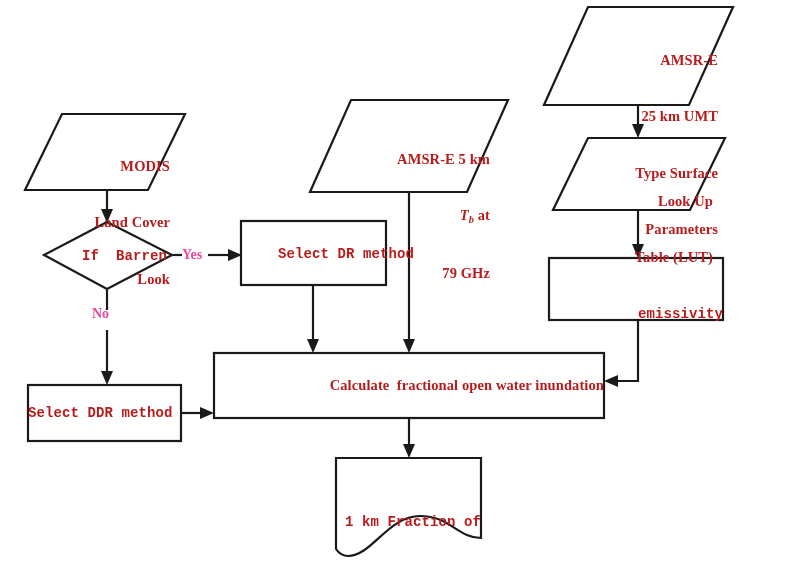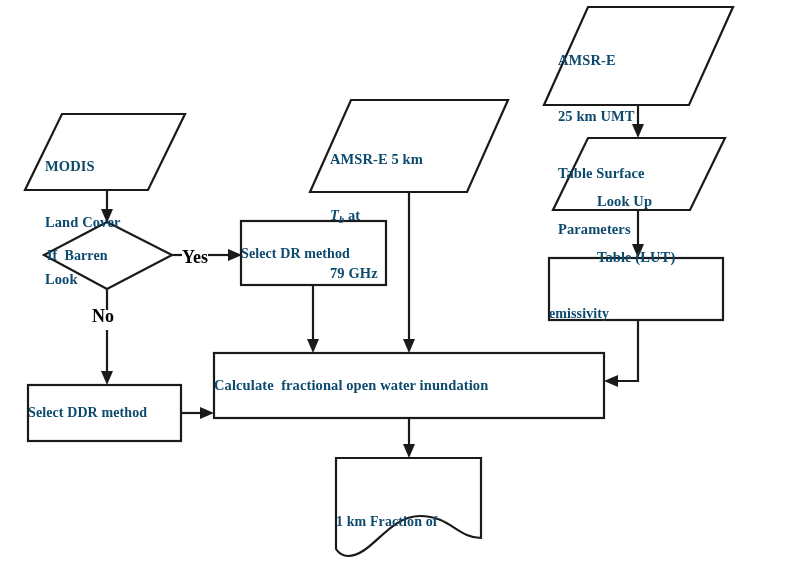--- a/index.html
+++ b/index.html
@@ -40,37 +40,37 @@
     stroke-width: 2.2;
     fill: none;
     stroke-linecap: butt;
   }
   .arrowhead {
     fill: #1a1a1a;
     stroke: none;
   }
   .node-text {
     position: absolute;
-    text-align: left;
+    text-align: right;
     font-family: "Liberation Serif", "DejaVu Serif", serif;
     font-weight: bold;
-    color: #0c4a6e;
+    color: #b91c1c;
     line-height: 1.30;
     letter-spacing: 0.1px;
     white-space: pre;
     pointer-events: none;
   }
   .t15 { font-size: 14.5px; }
-  .t14 { font-size: 14px; }
+  .t14 { font-size: 14px; font-family: Liberation Mono, monospace; }
   .edge-label {
     position: absolute;
     font-family: "Liberation Serif", "DejaVu Serif", serif;
     font-weight: bold;
-    font-size: 18px;
-    color: #000000;
+    font-size: 14px;
+    color: #ec4899;
     white-space: pre;
   }
   .sub { font-size: 0.72em; vertical-align: -0.28em; }
   .ital { font-style: italic; }
 </style>
 </head>
 <body>
 
 <div id="canvas">
 
@@ -139,25 +139,25 @@
 
   <div class="node-text t15" style="left:330px; top:112px; width:160px;">
     <div>AMSR-E 5 km</div>
     <div><span class="ital">T</span><span class="sub ital">b</span><span> at</span></div>
     <div>79 GHz</div>
   </div>
 
   <div class="node-text t15" style="left:558px; top:13px; width:160px;">
     <div>AMSR-E</div>
     <div>25 km UMT</div>
-    <div>Table Surface</div>
+    <div>Type Surface</div>
     <div>Parameters</div>
   </div>
 
-  <div class="node-text t15" style="left:597px; top:154px; width:148px;">
+  <div class="node-text t15" style="left:565px; top:154px; width:148px;">
     <div>Look Up</div>
     <div>Table (LUT)</div>
   </div>
 
   <div class="node-text t14" style="left:47px; top:247px; width:120px;">If  Barren</div>
 
   <div class="node-text t14" style="left:241px; top:245px; width:173px;">Select DR method</div>
 
   <div class="node-text t14" style="left:28px; top:404px; width:143px;">Select DDR method</div>
 

